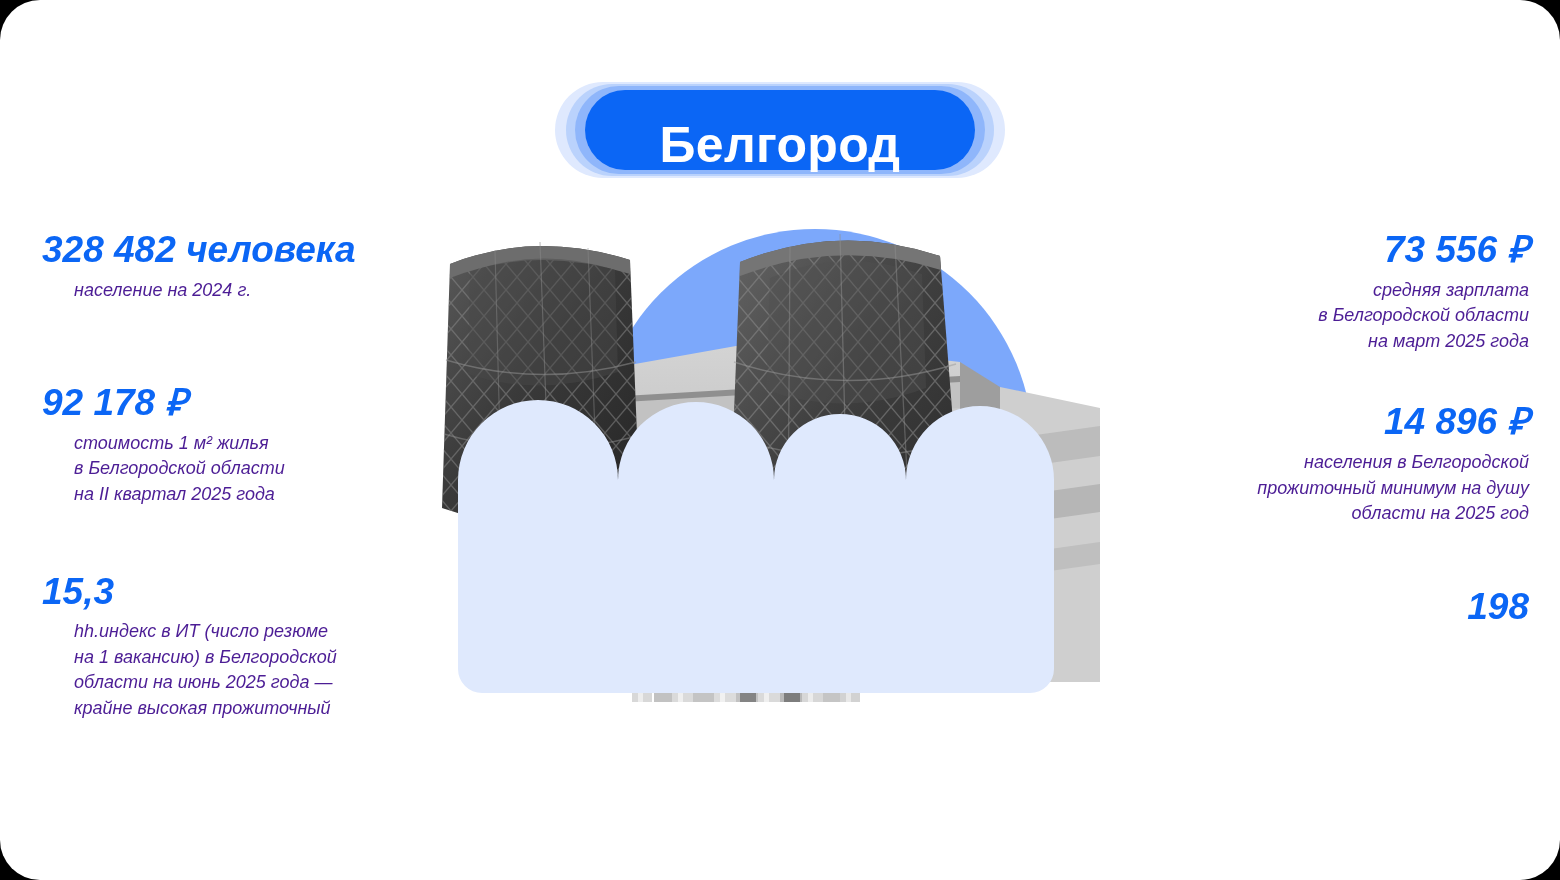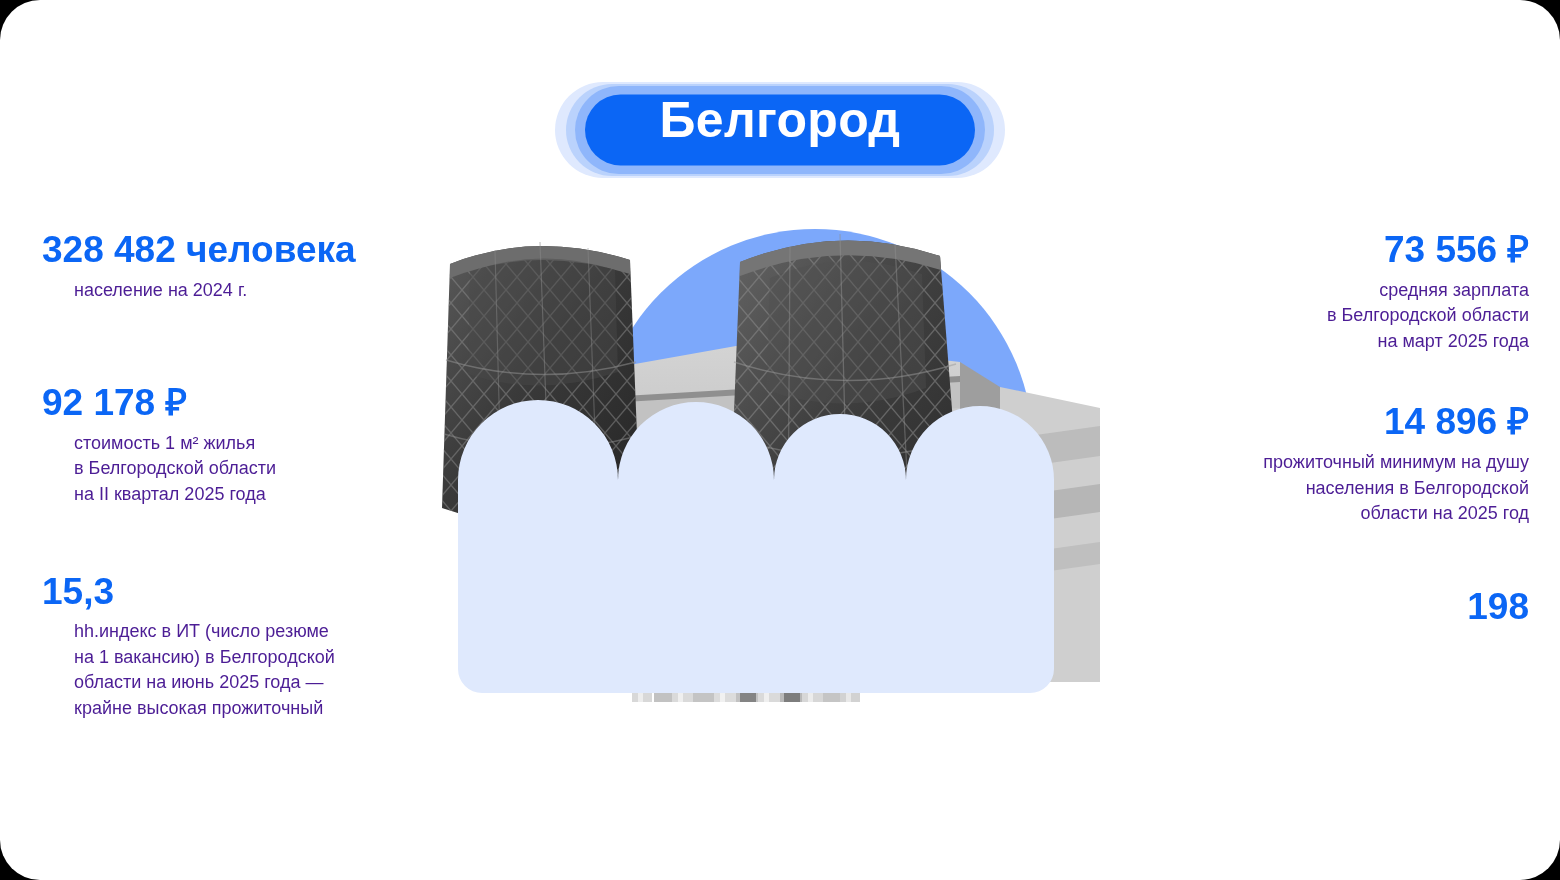--- a/index.html
+++ b/index.html
@@ -48,45 +48,45 @@
   }
   .glow-3 { width: 450px; height: 96px; background: #dfe9fe; }
   .glow-2 { width: 428px; height: 92px; background: #bad2fc; }
   .glow-1 { width: 410px; height: 88px; background: #8fb6fb; }
   .badge-pill {
     position: absolute;
     top: 50%;
     left: 50%;
     transform: translate(-50%, -50%);
     width: 390px;
-    height: 71px;
+    height: 80px;
     background: #0b66f5;
     border-radius: 999px;
     display: flex;
-    align-items: flex-start;
+    align-items: flex-end;
     justify-content: center;
   }
   .badge-text {
     color: #ffffff;
     font-size: 50px;
     font-weight: 700;
     letter-spacing: 0.3px;
     line-height: 1;
   }
 
   
   .col {
     position: absolute;
     top: 228px;
     width: 410px;
   }
   .col-left  { left: 42px;  text-align: left; }
   .col-right { right: 31px; text-align: right; }
 
-  .stat { margin-bottom: 52px; }
+  .stat { margin-bottom: 52px; font-style: italic; }
   .stat:last-child { margin-bottom: 0; }
 
   .stat-value {
     color: #0b66f5;
     font-size: 37px;
     font-weight: 700;
     line-height: 1.18;
     margin-bottom: 6px;
     white-space: nowrap;
   }
@@ -328,22 +328,22 @@
       <div class="stat-desc">
         <span class="line">средняя зарплата</span>
         <span class="line">в Белгородской области</span>
         <span class="line">на март 2025 года</span>
       </div>
     </div>
 
     <div class="stat stat-min">
       <div class="stat-value">14 896 ₽</div>
       <div class="stat-desc">
+        <span class="line">населения в Белгородской</span>
         <span class="line">прожиточный минимум на душу</span>
-        <span class="line">населения в Белгородской</span>
         <span class="line">области на 2025 год</span>
       </div>
     </div>
 
     <div class="stat">
       <div class="stat-value">198</div>
     </div>
   </div>
 
 </div>

